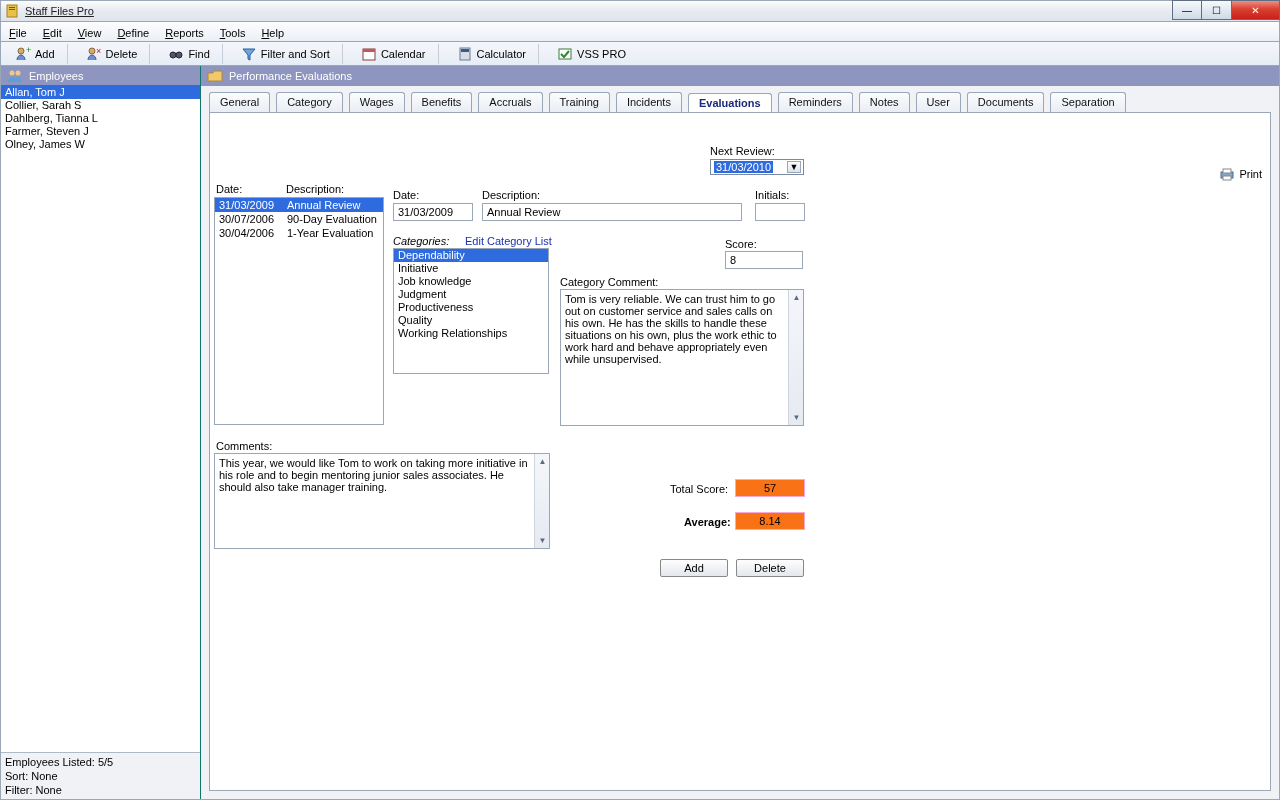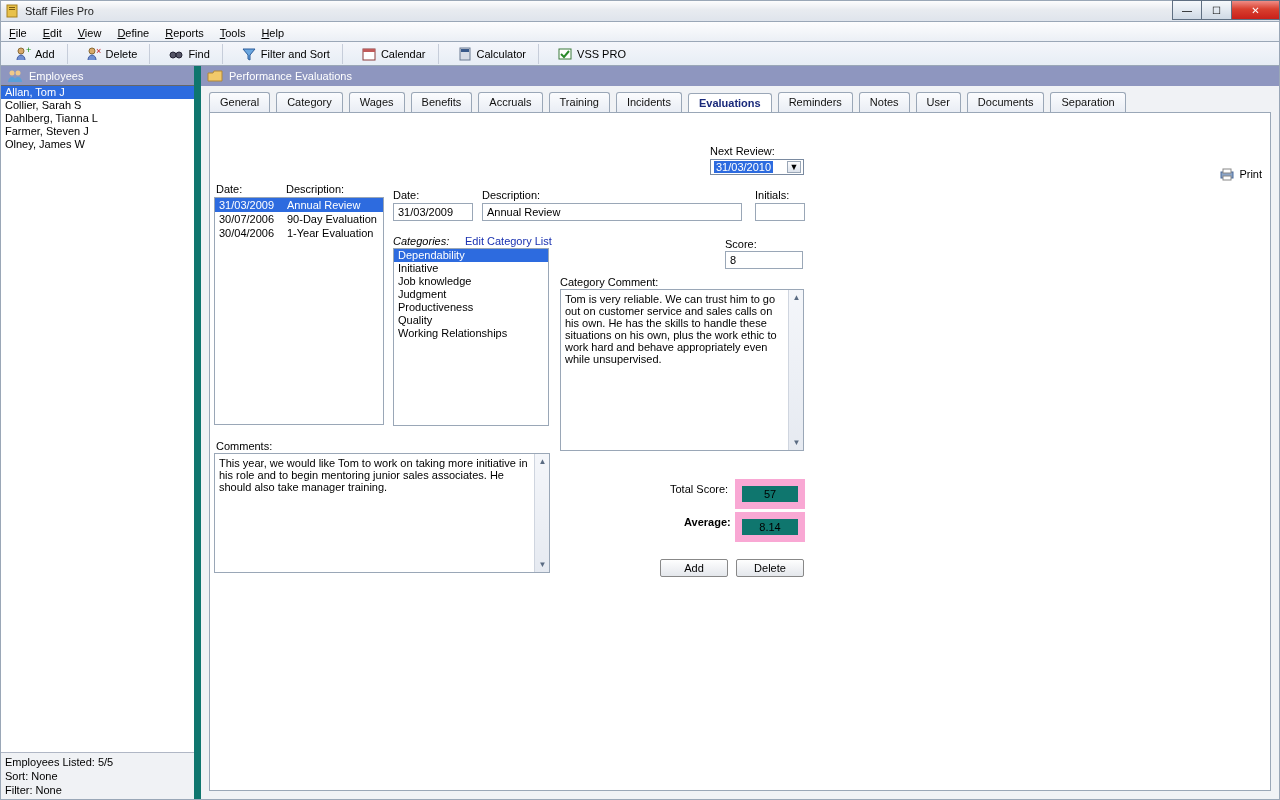--- a/index.html
+++ b/index.html
@@ -19,21 +19,21 @@
   background: linear-gradient(to bottom, #fdfdfe, #e8ebf0 45%, #dfe4ec);
   border: 1px solid #9aa7b7;
   display: flex;
   align-items: center;
   padding: 0 4px;
 }
 .titlebar .app-icon {
   width: 16px; height: 16px; margin-right: 4px;
   display: inline-flex; align-items: center; justify-content: center;
 }
-.titlebar .title { color: #222; }
+.titlebar .title { color: #222; text-decoration: underline; }
 .window-controls { position: absolute; right: 0; top: 0; height: 20px; display: flex; }
 .wc-btn { width: 30px; height: 20px; border: 1px solid #5f6f82; display: flex; align-items: center; justify-content: center; background: linear-gradient(to bottom,#f6f9fc,#cfd9e5); border-left: none; font-size:10px; }
 .wc-btn:first-child { border-left: 1px solid #5f6f82; }
 .wc-close { width: 48px; background: linear-gradient(to bottom,#f08d85,#d9402f 45%,#c9201a); color:#fff; }
 
 
 .menubar {
   height: 20px;
   background: linear-gradient(to bottom,#fdfdfe,#ebeff5);
   border: 1px solid #9aa7b7;
@@ -51,21 +51,21 @@
   display:flex; align-items:center;
 }
 .toolbar .tb-btn { display:flex; align-items:center; gap:4px; padding:2px 8px; margin-left:6px; cursor:default; }
 .toolbar .ico { width:16px; height:16px; display:inline-flex; align-items:center; justify-content:center; }
 .sep { width:1px; height:20px; background:#c6cdda; margin:0 4px; }
 
 
 .client { display:flex; height: calc(800px - 22px - 20px - 24px); border:1px solid #9aa7b7; border-top:none; background:#f0f2f5; }
 
 
-.sidebar { width:200px; display:flex; flex-direction:column; border-right:7px solid #0f766e; }
+.sidebar { width:200px; display:flex; flex-direction:column; border-right:1px solid #0f766e; }
 .sidebar .panel-head {
   height:20px; background:#8e96bf; color:#fff; display:flex; align-items:center; gap:6px; padding:0 6px; border-bottom:1px solid #666;
 }
 .sidebar .emp-list { flex:1; background:#fff; overflow:auto; }
 .sidebar .emp-list .emp { padding:0px 4px; line-height:13px; cursor:default; white-space:nowrap; }
 .sidebar .emp-list .emp.selected { background:#2d6bdf; color:#fff; }
 .sidebar .status { border-top:1px solid #b0b7c5; background:#f0f2f5; padding:2px 4px; }
 .sidebar .status div { padding:1px 0; }
 
 
@@ -104,21 +104,21 @@
 .eval-table .c-desc { flex:1; padding-left:4px;}
 .eval-table .row.selected { background:#2d6bdf; color:#fff; }
 .eval-table .row { font-size:11px; line-height:14px; }
 
 .cat-list div { padding:0 4px; line-height:13px; }
 .cat-list div.selected { background:#2d6bdf; color:#fff; }
 
 .tarea { position:absolute; border:1px solid #9aa7b7; background:#fff; padding:3px 16px 3px 4px; font-size:11px; overflow:auto; }
 .scroll-stub { position:absolute; right:0; top:0; bottom:0; width:15px; background:linear-gradient(#f4f6fa,#e6eaf1); border-left:1px solid #cfd5df; }
 .sb-arrow { position:absolute; width:15px; height:15px; font-size:8px; line-height:15px; text-align:center; color:#5a6b82; }
-.ro-box { position:absolute; border:7px solid #f9a8d4; background:#0f766e; text-align:center; padding:2px 0; }
+.ro-box { position:absolute; border:1px solid #f9a8d4; background:#f97316; text-align:center; padding:2px 0; }
 
 
 svg { display:block; }
 </style>
 </head>
 <body>
 
 <div class="titlebar">
   <span class="app-icon">
     <svg width="16" height="16">
@@ -311,44 +311,44 @@
       <div class="input" style="left:183px; top:90px; width:80px;">31/03/2009</div>
 
       <div class="lbl" style="left:272px; top:76px;">Description:</div>
       <div class="input" style="left:272px; top:90px; width:260px;">Annual Review</div>
 
       <div class="lbl" style="left:545px; top:76px;">Initials:</div>
       <div class="input" style="left:545px; top:90px; width:50px; height:18px;"></div>
 
       <div class="lbl" style="left:183px; top:122px;font-style:italic;">Categories:</div>
       <span class="lbl link" style="left:255px; top:122px;">Edit Category List</span>
-      <div class="box cat-list" id="cat-list" style="left:183px; top:135px; width:156px; height:178px;">
+      <div class="box cat-list" id="cat-list" style="left:183px; top:135px; width:156px; height:126px;">
           <div class="selected">Dependability</div>
           <div>Initiative</div>
           <div>Job knowledge</div>
           <div>Judgment</div>
           <div>Productiveness</div>
           <div>Quality</div>
           <div>Working Relationships</div>
         </div>
 
       <div class="lbl" style="left:515px; top:125px;">Score:</div>
       <div class="input" style="left:515px; top:138px; width:78px;">8</div>
 
       <div class="lbl" style="left:350px; top:163px;">Category Comment:</div>
-      <div class="tarea" style="left:350px; top:176px; width:244px; height:162px;">
+      <div class="tarea" style="left:350px; top:176px; width:244px; height:137px;">
         <span>Tom is very reliable. We can trust him to go out on customer service and sales calls on his own. He has the skills to handle these situations on his own, plus the work ethic to work hard and behave appropriately even while unsupervised.</span>
         <div class="scroll-stub">
           <div class="sb-arrow" style="top:0">▲</div>
           <div class="sb-arrow" style="bottom:0">▼</div>
         </div>
       </div>
 
       <div class="lbl" style="left:6px; top:327px;">Comments:</div>
-      <div class="tarea" style="left:4px; top:340px; width:336px; height:120px;">
+      <div class="tarea" style="left:4px; top:340px; width:336px; height:96px;">
         <span>This year, we would like Tom to work on taking more initiative in his role and to begin mentoring junior sales associates. He should also take manager training.</span>
         <div class="scroll-stub">
           <div class="sb-arrow" style="top:0">▲</div>
           <div class="sb-arrow" style="bottom:0">▼</div>
         </div>
       </div>
 
       <div class="lbl" style="left:460px; top:370px;">Total Score:</div>
       <div class="ro-box" style="left:525px; top:366px; width:70px;">57</div>
 

